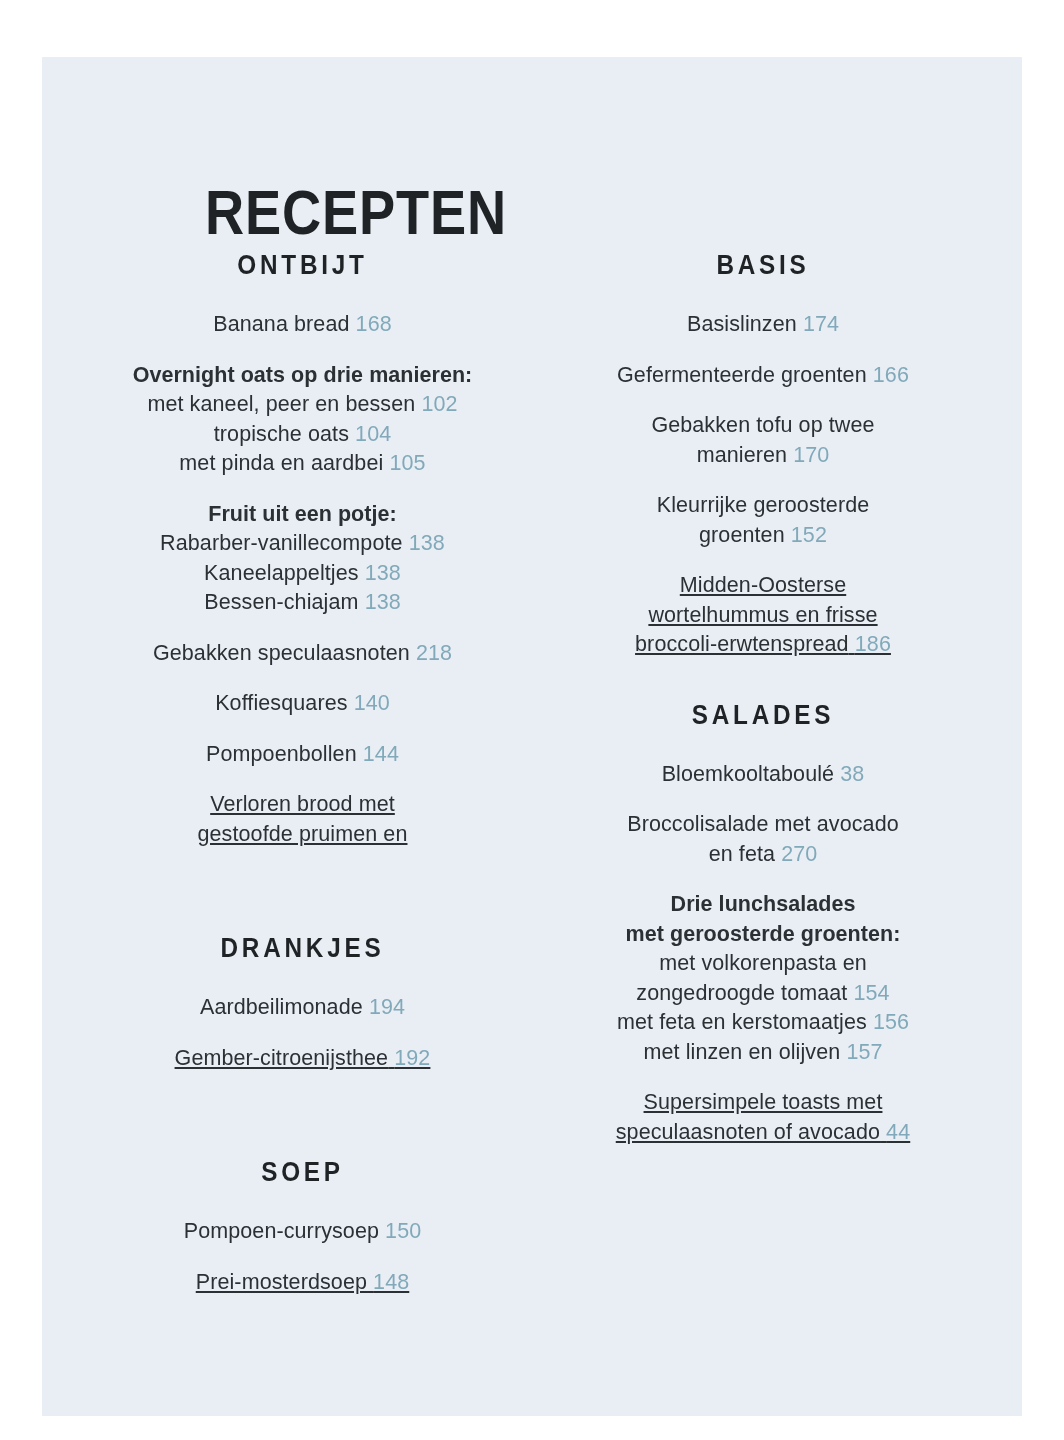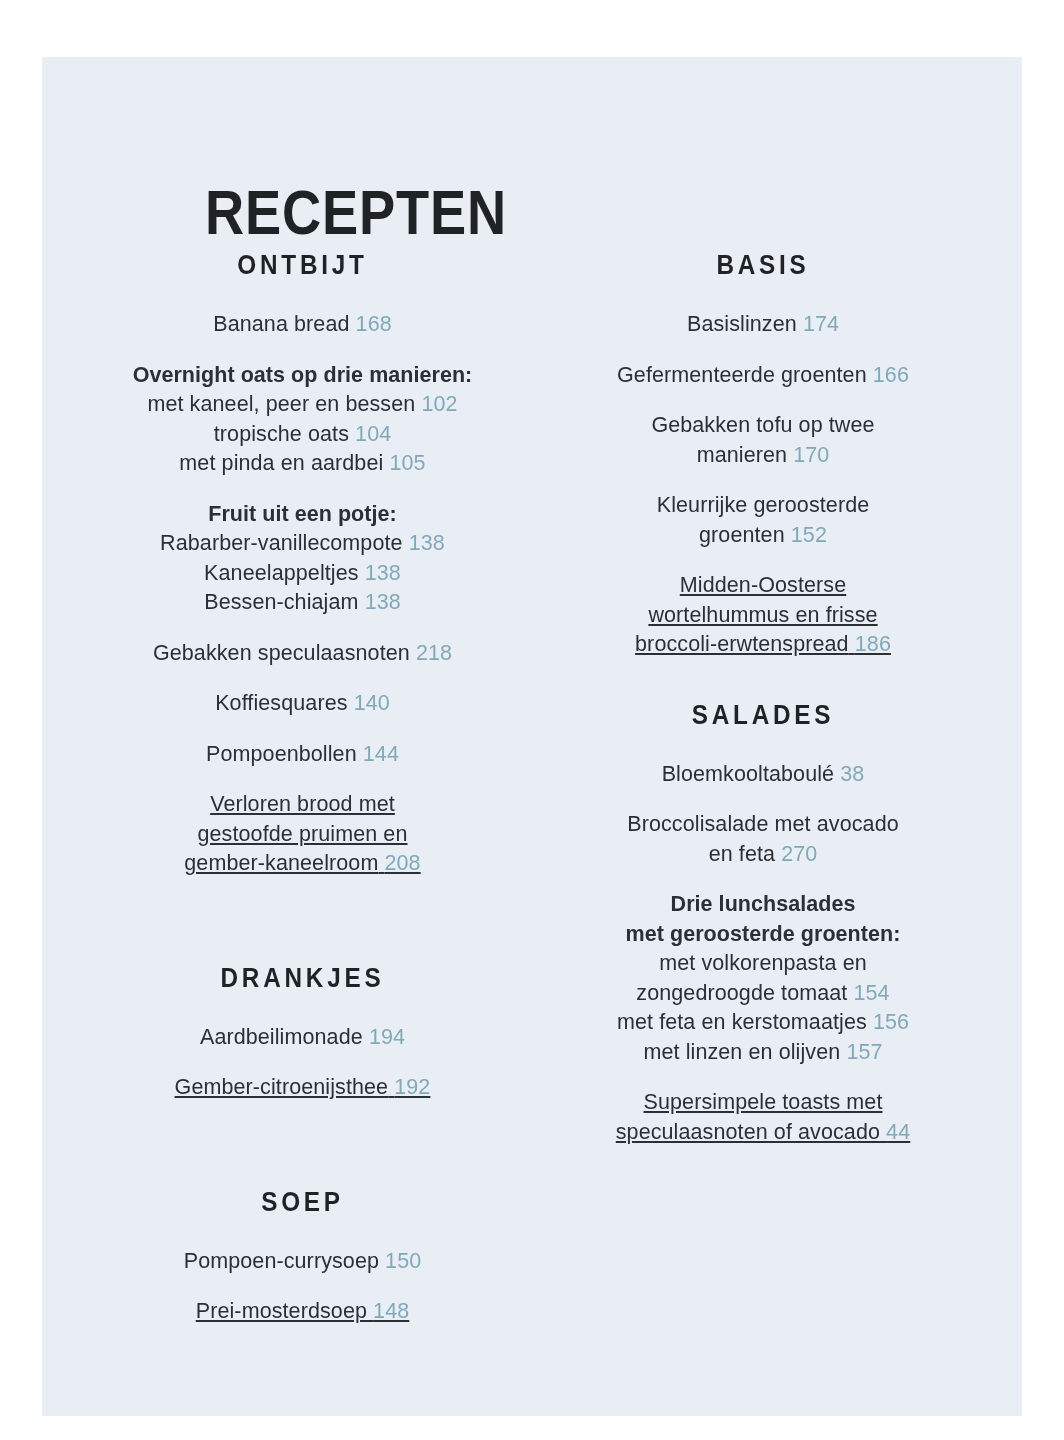--- a/index.html
+++ b/index.html
@@ -138,21 +138,20 @@
           </div>
           <div class="entry">
             <span class="line"><span>Koffiesquares</span> <span class="pg">140</span></span>
           </div>
           <div class="entry">
             <span class="line"><span>Pompoenbollen</span> <span class="pg">144</span></span>
           </div>
           <div class="entry">
             <span class="line"><span>Verloren brood met</span></span>
             <span class="line"><span>gestoofde pruimen en</span></span>
-            <span class="line"><span>gember-kaneelroom</span> <span class="pg">208</span></span>
           </div>
         </div>
         <div class="spacer-section"></div>
         <div class="section">
           <div class="section-header">DRANKJES</div>
           <div class="entry">
             <span class="line"><span>Aardbeilimonade</span> <span class="pg">194</span></span>
           </div>
           <div class="entry">
             <span class="line"><span>Gember-citroenijsthee</span> <span class="pg">192</span></span>

